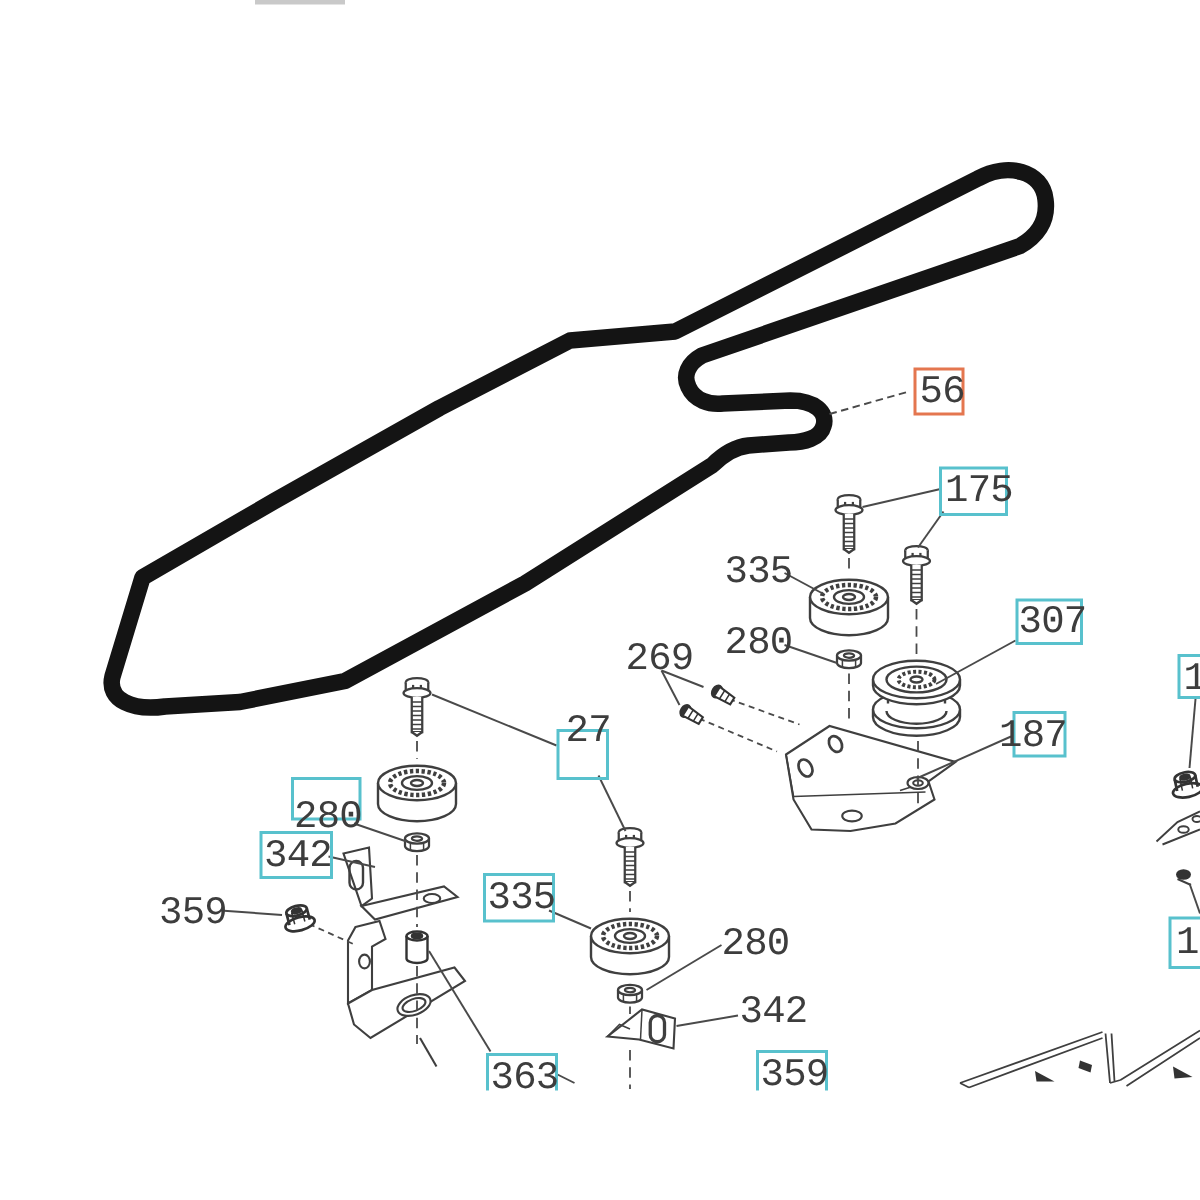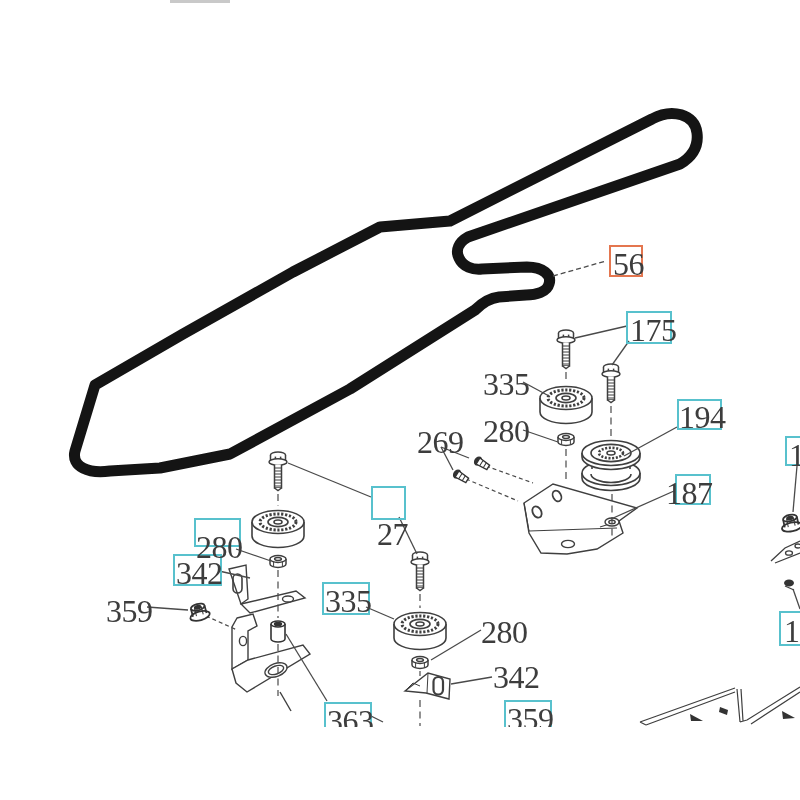--- a/index.html
+++ b/index.html
@@ -1,20 +1,20 @@
 <!DOCTYPE html>
 <html><head>
 <meta charset="utf-8">
 <style>
   html,body{margin:0;padding:0;background:#fff;}
   #stage{position:relative;width:800px;height:800px;background:#ffffff;overflow:hidden;
          font-family:"Liberation Serif", serif;}
   #art{position:absolute;left:0;top:0;z-index:1;}
-  .callout-text{position:absolute;z-index:10;font-size:32px;line-height:1;color:#3d3d3d;
-                white-space:nowrap;letter-spacing:-0.5px;}
+  .callout-text{position:absolute;z-index:10;font-size:26px;line-height:1;color:#3d3d3d;
+                white-space:nowrap;letter-spacing:-0.5px;font-family:Liberation Mono, monospace;}
   .callout-box{position:absolute;z-index:9;border:2px solid #58C1CD;background:transparent;}
   .callout-box.orange{border-color:#E4764F;}
   #bottom-fade{position:absolute;left:0;top:727px;width:800px;height:73px;background:#fff;z-index:50;}
   #top-smudge{position:absolute;left:170px;top:0;width:60px;height:3px;background:#c9c9c9;z-index:5;}
 </style>
 </head>
 <body>
 
 <div id="stage">
 
@@ -204,23 +204,23 @@
   <div class="callout-box" style="left:324px;top:702px;width:44px;height:26px;"></div>
   <div class="callout-box" style="left:504px;top:700px;width:44px;height:26px;"></div>
   <div class="callout-box" style="left:785px;top:436px;width:40px;height:26px;"></div>
   <div class="callout-box" style="left:779px;top:611px;width:44px;height:31px;"></div>
 
   <div class="callout-text" style="left:613px;top:248px;">56</div>
   <div class="callout-text" style="left:630px;top:314px;">175</div>
   <div class="callout-text" style="left:483px;top:368px;">335</div>
   <div class="callout-text" style="left:483px;top:415px;">280</div>
   <div class="callout-text" style="left:417px;top:426px;">269</div>
-  <div class="callout-text" style="left:679px;top:401px;">194</div>
+  <div class="callout-text" style="left:679px;top:401px;">307</div>
   <div class="callout-text" style="left:666px;top:477px;">187</div>
-  <div class="callout-text" style="left:377px;top:518px;">27</div>
+  <div class="callout-text" style="left:377px;top:474px;">27</div>
   <div class="callout-text" style="left:196px;top:531px;">280</div>
   <div class="callout-text" style="left:176px;top:557px;">342</div>
   <div class="callout-text" style="left:106px;top:595px;">359</div>
   <div class="callout-text" style="left:325px;top:585px;">335</div>
   <div class="callout-text" style="left:481px;top:616px;">280</div>
   <div class="callout-text" style="left:493px;top:661px;">342</div>
   <div class="callout-text" style="left:327px;top:705px;text-align:right;">363</div>
   <div class="callout-text" style="left:507px;top:703px;">359</div>
   <div class="callout-text" style="left:789px;top:439px;">11</div>
   <div class="callout-text" style="left:784px;top:615px;">10</div>

